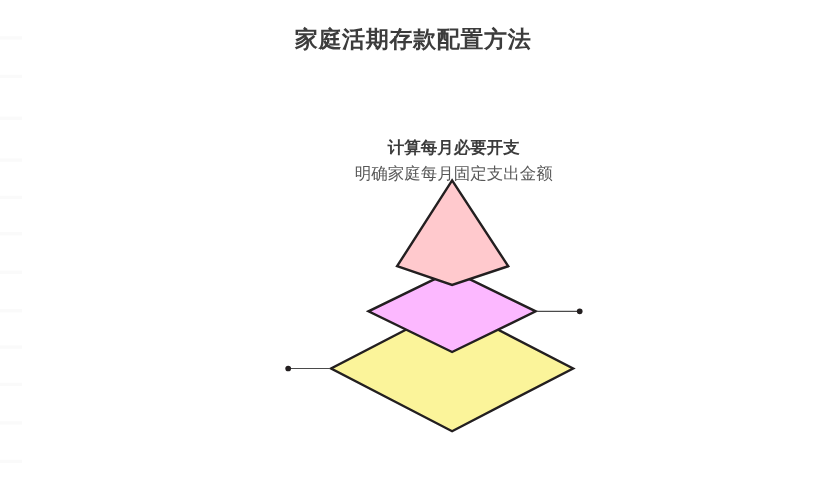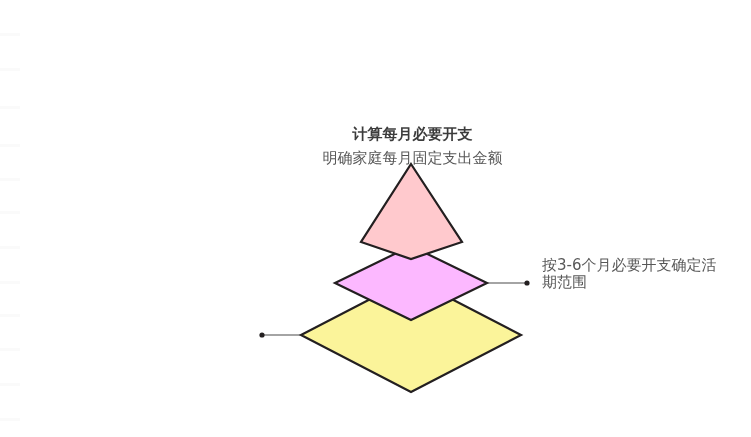--- a/index.html
+++ b/index.html
@@ -138,20 +138,21 @@
     <i style="top:178px"></i>
     <i style="top:211px"></i>
     <i style="top:246px"></i>
     <i style="top:281px"></i>
     <i style="top:314px"></i>
     <i style="top:348px"></i>
     <i style="top:383px"></i>
     <i style="top:418px"></i>
   </div>
 
+  <div id="title" style="color: rgb(60, 60, 60);">家庭活期存款配置方法</div>
 
   <svg id="pyramid" viewBox="0 0 751 437">
 
     <polygon class="layer-shape" points="411,278 521,335 411,392 301,335" fill="#fbf49a" style="stroke: rgb(35, 31, 32);"></polygon>
 
     <polygon class="layer-shape" points="411,246 487,283 411,320 335,283" fill="#fcb8ff" style="stroke: rgb(35, 31, 32);"></polygon>
 
     <polygon class="layer-shape" points="411,164 462,242 411,259 361,242" fill="#ffc9cd" style="stroke: rgb(35, 31, 32);"></polygon>
 
     <line class="connector-line" x1="488" y1="283" x2="527" y2="283"></line>
@@ -160,17 +161,16 @@
     <line class="connector-line" x1="300" y1="335" x2="262" y2="335"></line>
     <circle class="connector-dot" cx="262" cy="335" r="2.6"></circle>
   </svg>
 
   <div class="label-block" id="label-top">
     <div class="label-title" style="color: rgb(60, 60, 60);">计算每月必要开支</div>
     <div class="label-desc" style="color: rgb(88, 88, 88);">明确家庭每月固定支出金额</div>
   </div>
 
   <div class="label-block" id="label-right">
-    <div class="label-desc" style="color: rgb(88, 88, 88);">按3-6个月必要开支确定活期范围</div>
   </div>
 
 
 </div>
 
 </body></html>

